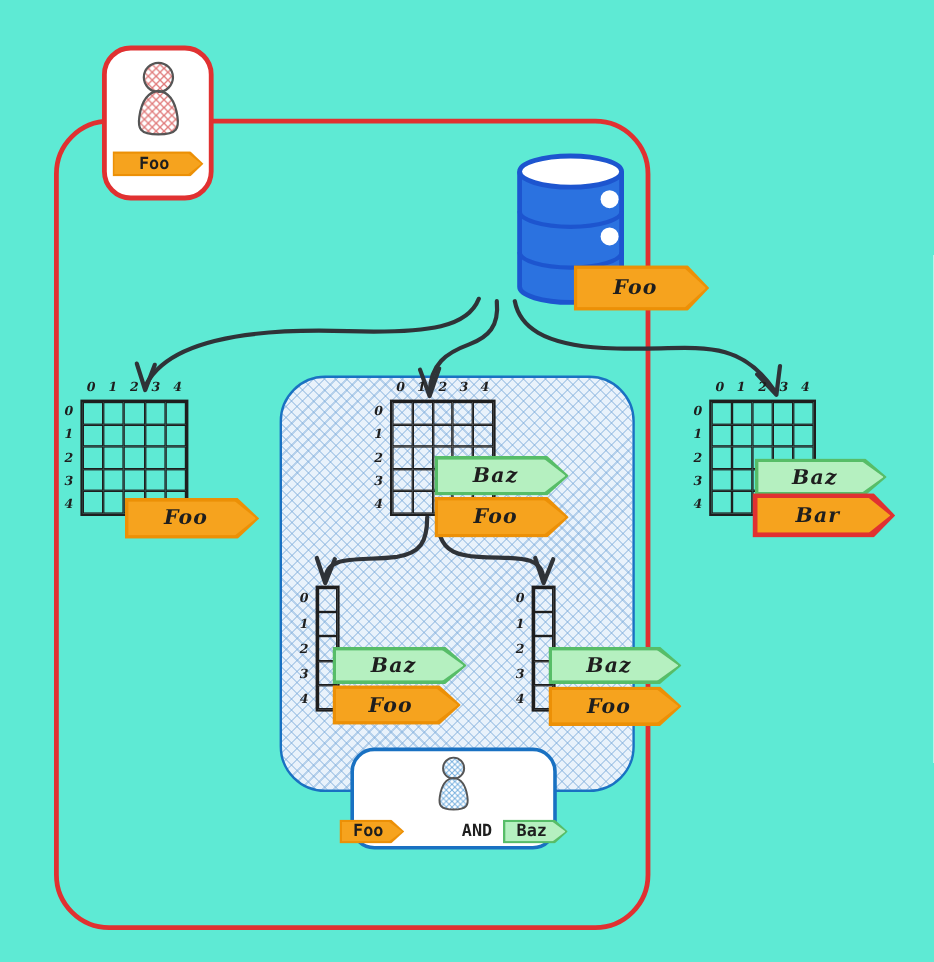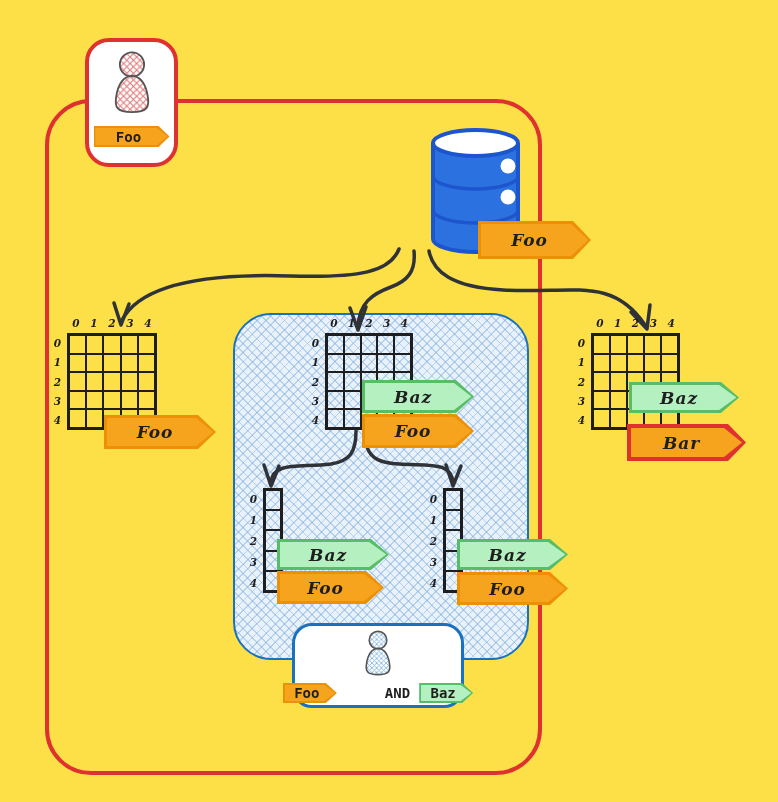--- a/index.html
+++ b/index.html
@@ -1,17 +1,17 @@
 <!DOCTYPE html>
 <html style="--red: #e03131; --orange-fill: #f6a31e; --orange-stroke: #ec9006; --green-fill: #b5f0c0; --green-stroke: #57bd68; --blue: #1971c2; --db-fill: #2b72e0; --db-stroke: #1d55cf; --ink: #1e1e1e; --connector: #2f3338; --hatch-red: #e07a7a; --hatch-blue: #74aede;"><head>
 <meta charset="utf-8">
 <style>
   html,body{margin:0;padding:0;background:#fff;}
   *{box-sizing:border-box;}
-  .canvas{position:relative;width:778px;height:802px;background:#fde047;overflow:hidden;
+  .canvas{position:relative;width:778px;height:802px;background:#5eead4;overflow:hidden;
           font-family:"DejaVu Sans",sans-serif;color:var(--ink);}
 
   
   .main-frame{position:absolute;left:45px;top:99px;width:497px;height:676px;
               border:4px solid var(--red);border-radius:46px;z-index:1;}
   .actor-badge{position:absolute;left:85px;top:38px;width:93px;height:129px;background:#fff;
                border:4px solid var(--red);border-radius:24px;z-index:5;
                display:flex;flex-direction:column;align-items:center;}
   .blue-box{position:absolute;left:233px;top:313px;width:296px;height:347px;
             border:2.5px solid var(--blue);border-radius:38px;z-index:2;
@@ -299,21 +299,21 @@
       <i></i>
       <i></i>
       <i></i>
       <i></i>
       <i></i>
     </div>
   <div class="tag t-green" style="left:629px;top:382px;width:110px;height:31px">
     <i class="tag-bg"></i>
     <span class="tag-text">Baz</span>
   </div>
-  <div class="tag t-redline" style="left:627px;top:424px;width:119px;height:37px">
+  <div class="tag t-redline" style="left:627px;top:411px;width:119px;height:37px">
     <i class="tag-bg"></i>
     <span class="tag-text">Bar</span>
   </div>
 
   <svg class="connectors" width="778" height="802" viewBox="0 0 778 802">
     <g fill="none" style="stroke:var(--connector)" stroke-width="3.5" stroke-linecap="round" stroke-linejoin="round">
       <path d="M 399 249 C 390 272, 360 278, 290 276 C 200 273, 140 286, 122 320"></path>
       <path d="M 114 303 L 121 325 L 129 304"></path>
       <path d="M 414 251 C 416 272, 407 281, 391 287 C 372 294, 359 303, 358 327"></path>
       <path d="M 350 308 L 358 330 L 366 307"></path>

